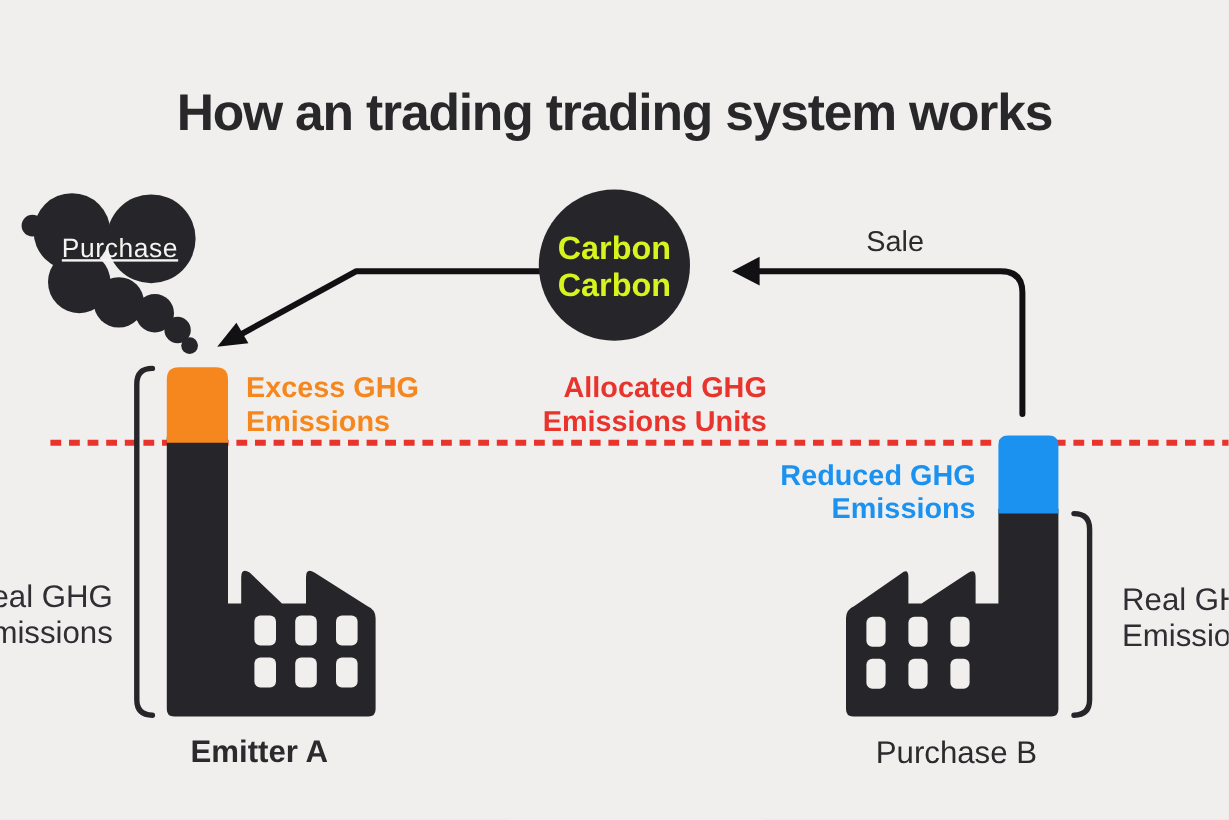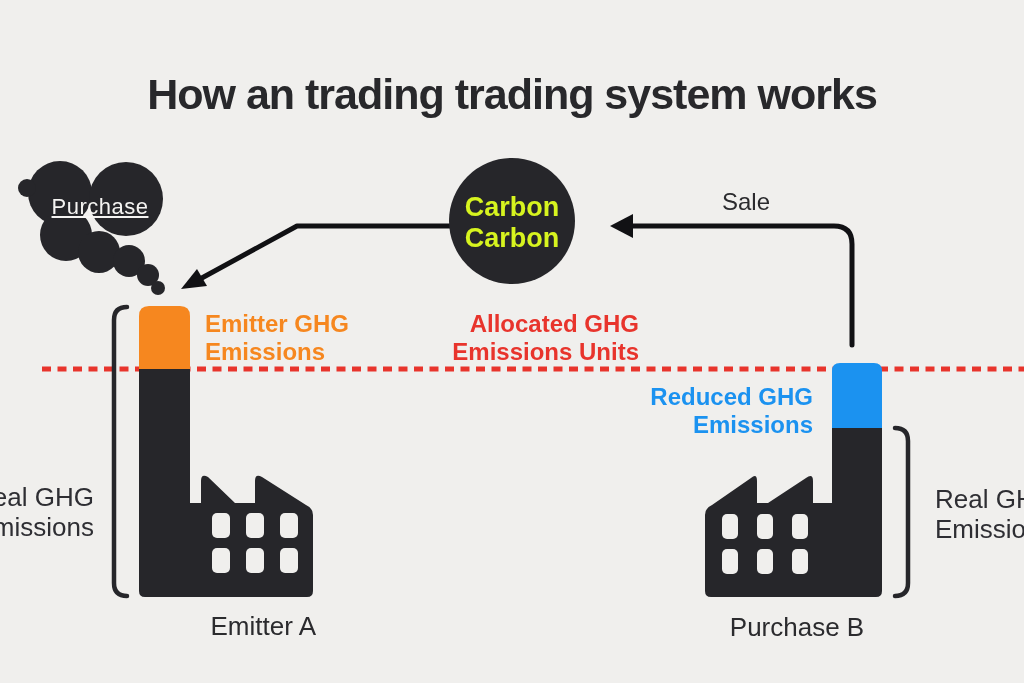--- a/index.html
+++ b/index.html
@@ -20,21 +20,21 @@
     color:#2b2b2e;font-size:24px;font-weight:normal;}
   #credit-label{left:432px;top:192px;width:160px;text-align:center;
     color:#d7f41f;font-size:27px;font-weight:bold;line-height:31px;}
   #excess-label{left:205px;top:310px;width:250px;text-align:left;color:#f6871f;}
   #allocated-label{left:389px;top:310px;width:250px;text-align:right;color:#e8342c;}
   #reduced-label{left:563px;top:383px;width:250px;text-align:right;color:#1b92f0;}
   .real-lbl{color:#2e2e33;font-size:26px;font-weight:500;line-height:30px;white-space:pre-line;}
   #real-a-label{left:-81px;top:482px;width:175px;text-align:right;}
   #real-b-label{left:935px;top:484px;width:175px;text-align:left;}
   .emitter-lbl{color:#2b2b2e;font-size:26px;font-weight:normal;}
-  #emitter-a-label{left:116px;top:611px;width:200px;text-align:right;}
+  #emitter-a-label{left:116px;top:611px;width:200px;text-align:center;font-weight:bold;}
   #emitter-b-label{left:697px;top:612px;width:200px;text-align:center;}
   svg{position:absolute;left:0;top:0;}
 </style>
 </head>
 <body>
 
 <div id="canvas">
 
   <svg width="1024" height="683" viewBox="0 0 1024 683">
 
@@ -110,21 +110,21 @@
 
   <div id="purchase-label" class="abs">Purchase</div>
 
   <div id="sale-label" class="abs">Sale</div>
 
   <div id="credit-label" class="abs">
     <div>Carbon</div>
     <div>Carbon</div>
   </div>
 
-  <div id="excess-label" class="abs lbl">Emitter GHG
+  <div id="excess-label" class="abs lbl">Excess GHG
 Emissions</div>
 
   <div id="allocated-label" class="abs lbl">Allocated GHG
 Emissions Units</div>
 
   <div id="reduced-label" class="abs lbl">Reduced GHG
 Emissions</div>
 
   <div id="real-a-label" class="abs real-lbl">Real GHG
 Emissions</div>

